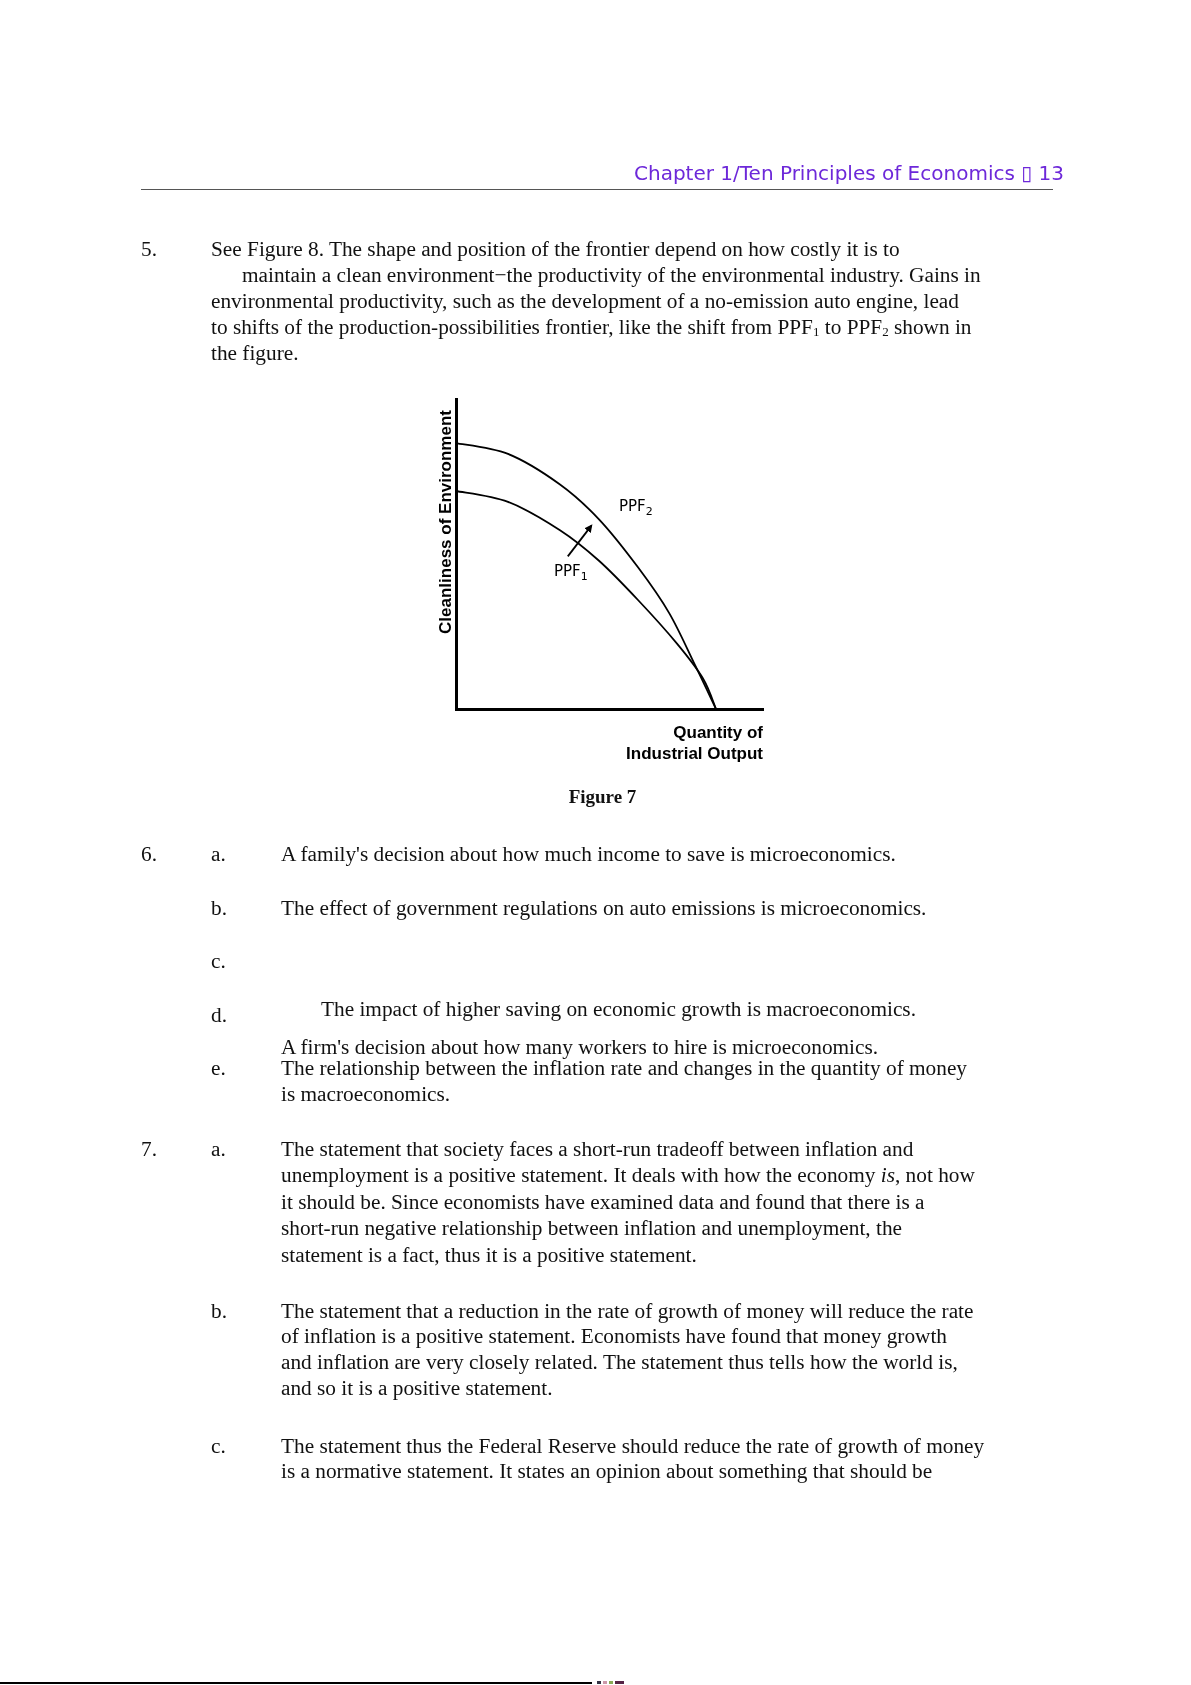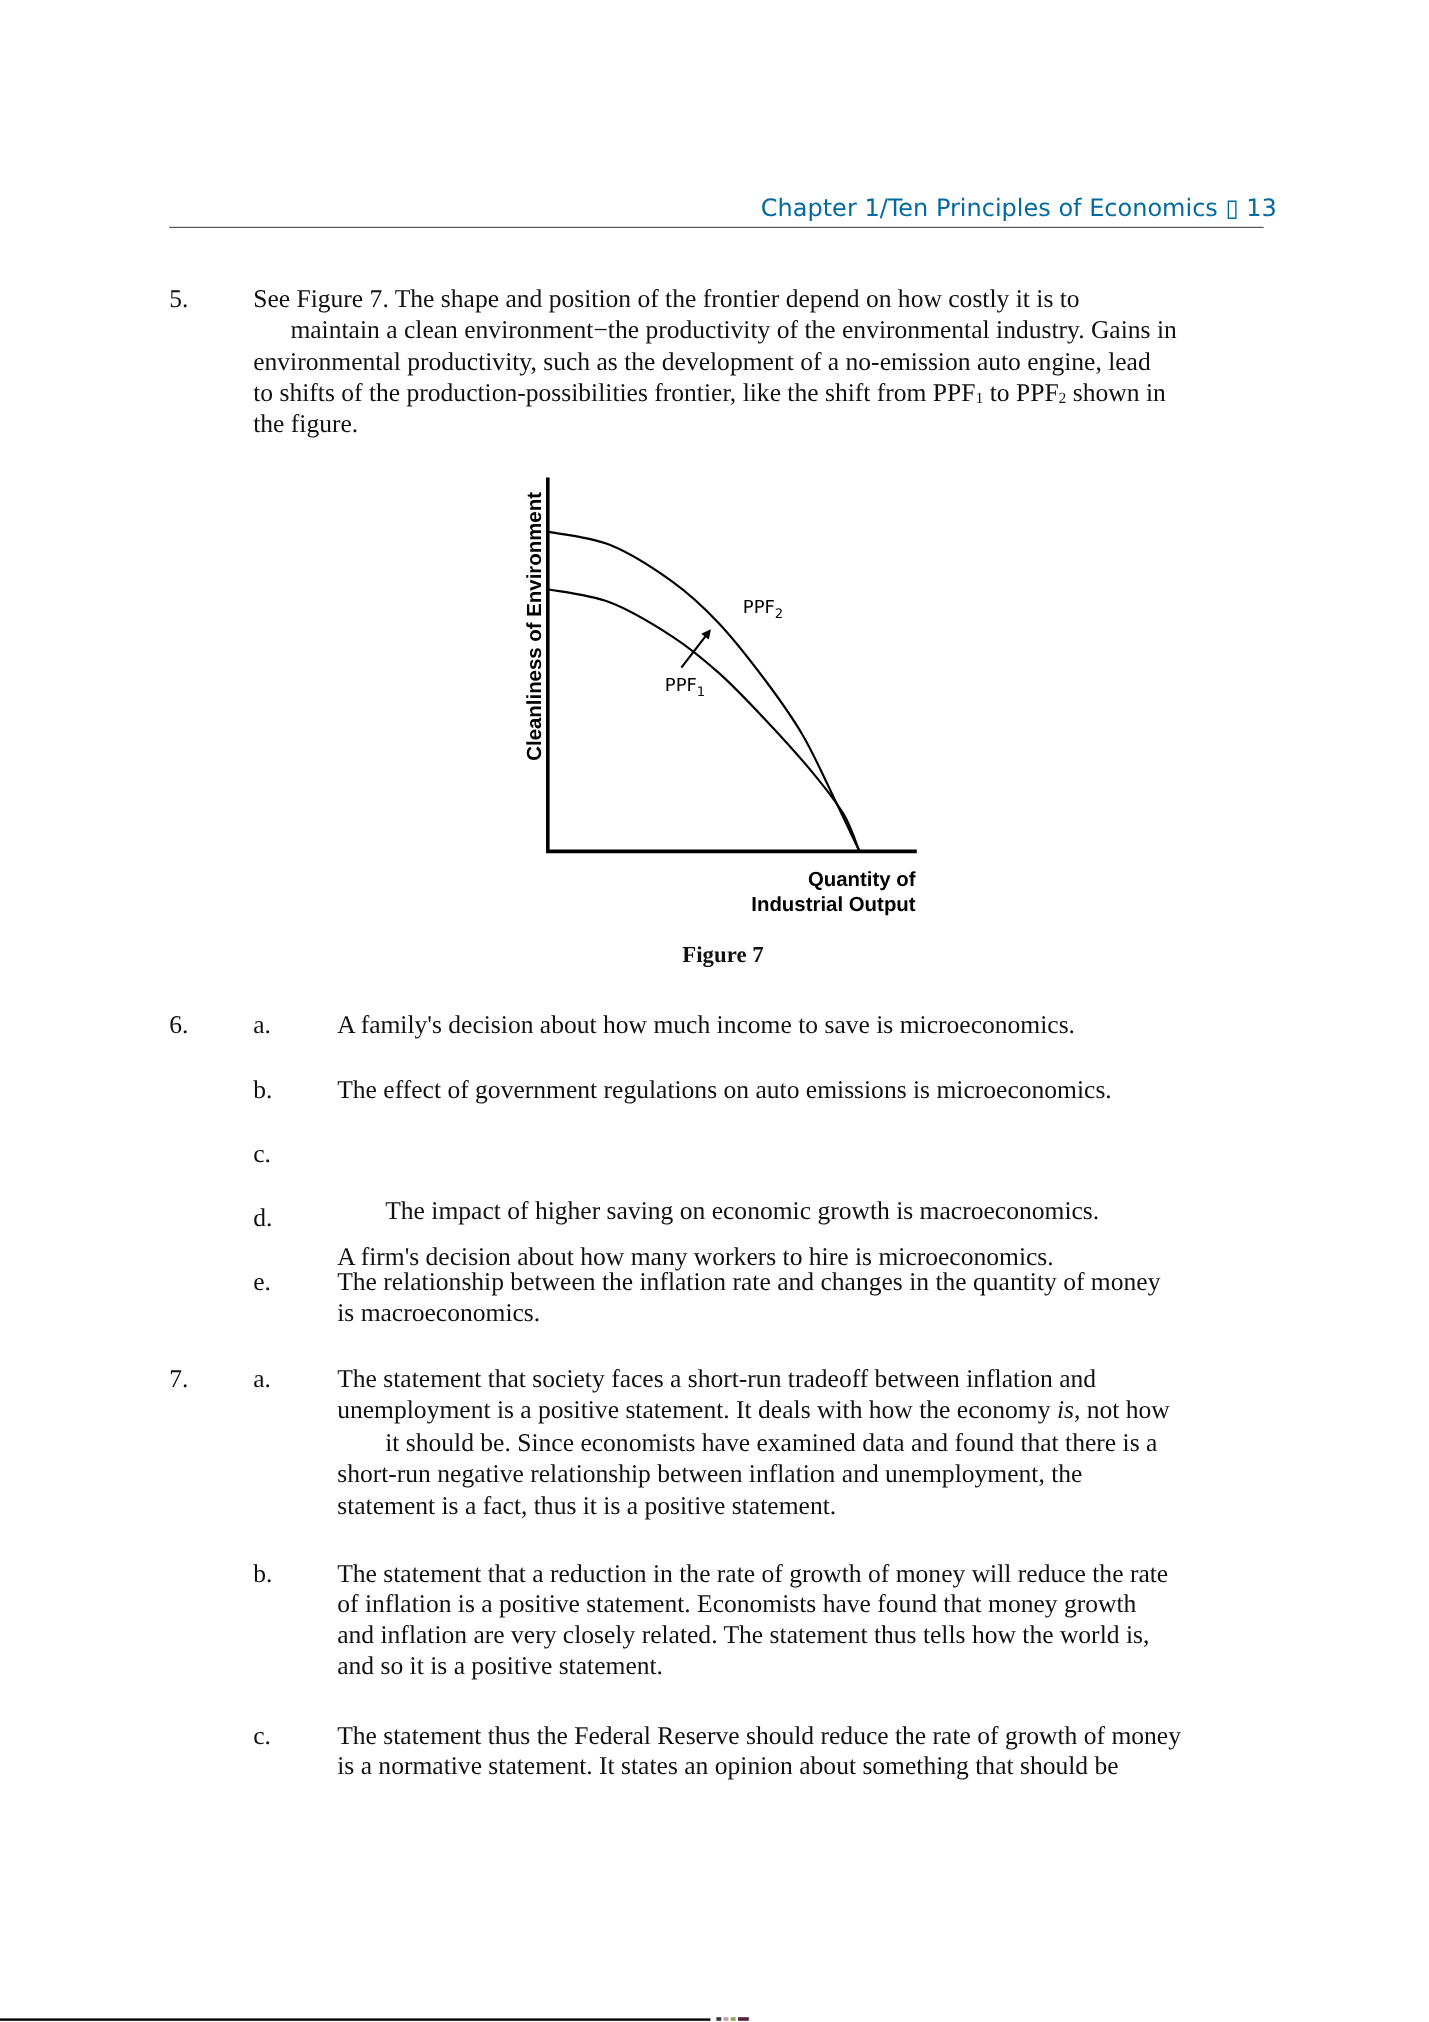--- a/index.html
+++ b/index.html
@@ -1,19 +1,19 @@
 <!DOCTYPE html>
 <html><head>
 <meta charset="utf-8">
 <style>
   html, body { margin:0; padding:0; background:#ffffff; }
   body { width:1191px; height:1685px; position:relative; overflow:hidden;
          font-family:"Liberation Serif", serif; color:#111; }
   .hdr { position:absolute; left:634px; top:161px; font-family:"DejaVu Sans", sans-serif;
-         font-size:20px; color:#0369a1; white-space:nowrap; }
+         font-size:20px; color:#6d28d9; white-space:nowrap; }
   .hdr-rule { position:absolute; left:141px; top:189px; width:912px; height:1px; background:#555; }
   .txt { position:absolute; font-size:21.3px; line-height:26.2px; white-space:nowrap; color:#111; }
   .num { position:absolute; font-size:21.3px; line-height:26.2px; }
   sub.s { font-size:13px; vertical-align:-2px; line-height:0; }
   .fig-cap { position:absolute; left:0; width:1191px; top:786px; text-align:center; padding-left:7px;
              font-weight:bold; font-size:19px; }
   .fig-cap span { display:inline-block; position:relative; left:0; }
   svg#chart { position:absolute; left:420px; top:390px; width:360px; height:380px; overflow:visible; }
   .ylab { font-family:"Liberation Sans", sans-serif; font-weight:bold; font-size:17px; }
   .xlab { font-family:"Liberation Sans", sans-serif; font-weight:bold; font-size:17px; }
@@ -21,21 +21,21 @@
   .foot-rule { position:absolute; left:0; top:1682px; width:592px; height:2px; background:#000; }
   .foot-frag { position:absolute; top:1681px; height:3px; width:6px; }
 </style>
 </head>
 <body>
 
 <div class="hdr">Chapter 1/Ten Principles of Economics ▯ 13</div>
 <div class="hdr-rule"></div>
 
 <div class="num" style="left:141px; top:236px;">5.</div>
-<div class="txt" style="left:211px; top:236px;">See Figure 7.  The shape and position of the frontier depend on how costly it is to</div>
+<div class="txt" style="left:211px; top:236px;">See Figure 8.  The shape and position of the frontier depend on how costly it is to</div>
 <div class="txt" style="left:211px; top:262px;margin-left:31px;">maintain a clean environment−the productivity of the environmental industry.  Gains in</div>
 <div class="txt" style="left:211px; top:288px;">environmental productivity, such as the development of a no-emission auto engine, lead</div>
 <div class="txt" style="left:211px; top:314px;"><span>to shifts of the production-possibilities frontier, like the shift from PPF</span><sub class="s">1</sub><span> to PPF</span><sub class="s">2</sub><span> shown in</span></div>
 <div class="txt" style="left:211px; top:340px;">the figure.</div>
 
 <svg id="chart" viewBox="420 390 360 380">
   <defs>
     <marker id="arrowhead" markerWidth="8" markerHeight="8" refX="6" refY="4" orient="auto" markerUnits="userSpaceOnUse">
       <path d="M0,0 L8,4 L0,8 z" fill="#000"></path>
     </marker>
@@ -68,21 +68,21 @@
 <div class="txt" style="left:281px; top:1002px;margin-top:32px;">A firm's decision about how many workers to hire is microeconomics.</div>
 
 <div class="num" style="left:211px; top:1055px;">e.</div>
 <div class="txt" style="left:281px; top:1055px;">The relationship between the inflation rate and changes in the quantity of money</div>
 <div class="txt" style="left:281px; top:1081px;">is macroeconomics.</div>
 
 <div class="num" style="left:141px; top:1136px;">7.</div>
 <div class="num" style="left:211px; top:1136px;">a.</div>
 <div class="txt" style="left:281px; top:1136px;">The statement that society faces a short-run tradeoff between inflation and</div>
 <div class="txt" style="left:281px; top:1162px;"><span>unemployment is a positive statement.  It deals with how the economy </span><em>is</em><span>, not how</span></div>
-<div class="txt" style="left:281px; top:1189px;margin-left:40px;">it should be.  Since economists have examined data and found that there is a</div>
+<div class="txt" style="left:281px; top:1189px;">it should be.  Since economists have examined data and found that there is a</div>
 <div class="txt" style="left:281px; top:1215px;">short-run negative relationship between inflation and unemployment, the</div>
 <div class="txt" style="left:281px; top:1242px;">statement is a fact, thus it is a positive statement.</div>
 
 <div class="num" style="left:211px; top:1298px;">b.</div>
 <div class="txt" style="left:281px; top:1298px;">The statement that a reduction in the rate of growth of money will reduce the rate</div>
 <div class="txt" style="left:281px; top:1323px;">of inflation is a positive statement.  Economists have found that money growth</div>
 <div class="txt" style="left:281px; top:1349px;">and inflation are very closely related.  The statement thus tells how the world is,</div>
 <div class="txt" style="left:281px; top:1375px;">and so it is a positive statement.</div>
 
 <div class="num" style="left:211px; top:1433px;">c.</div>

